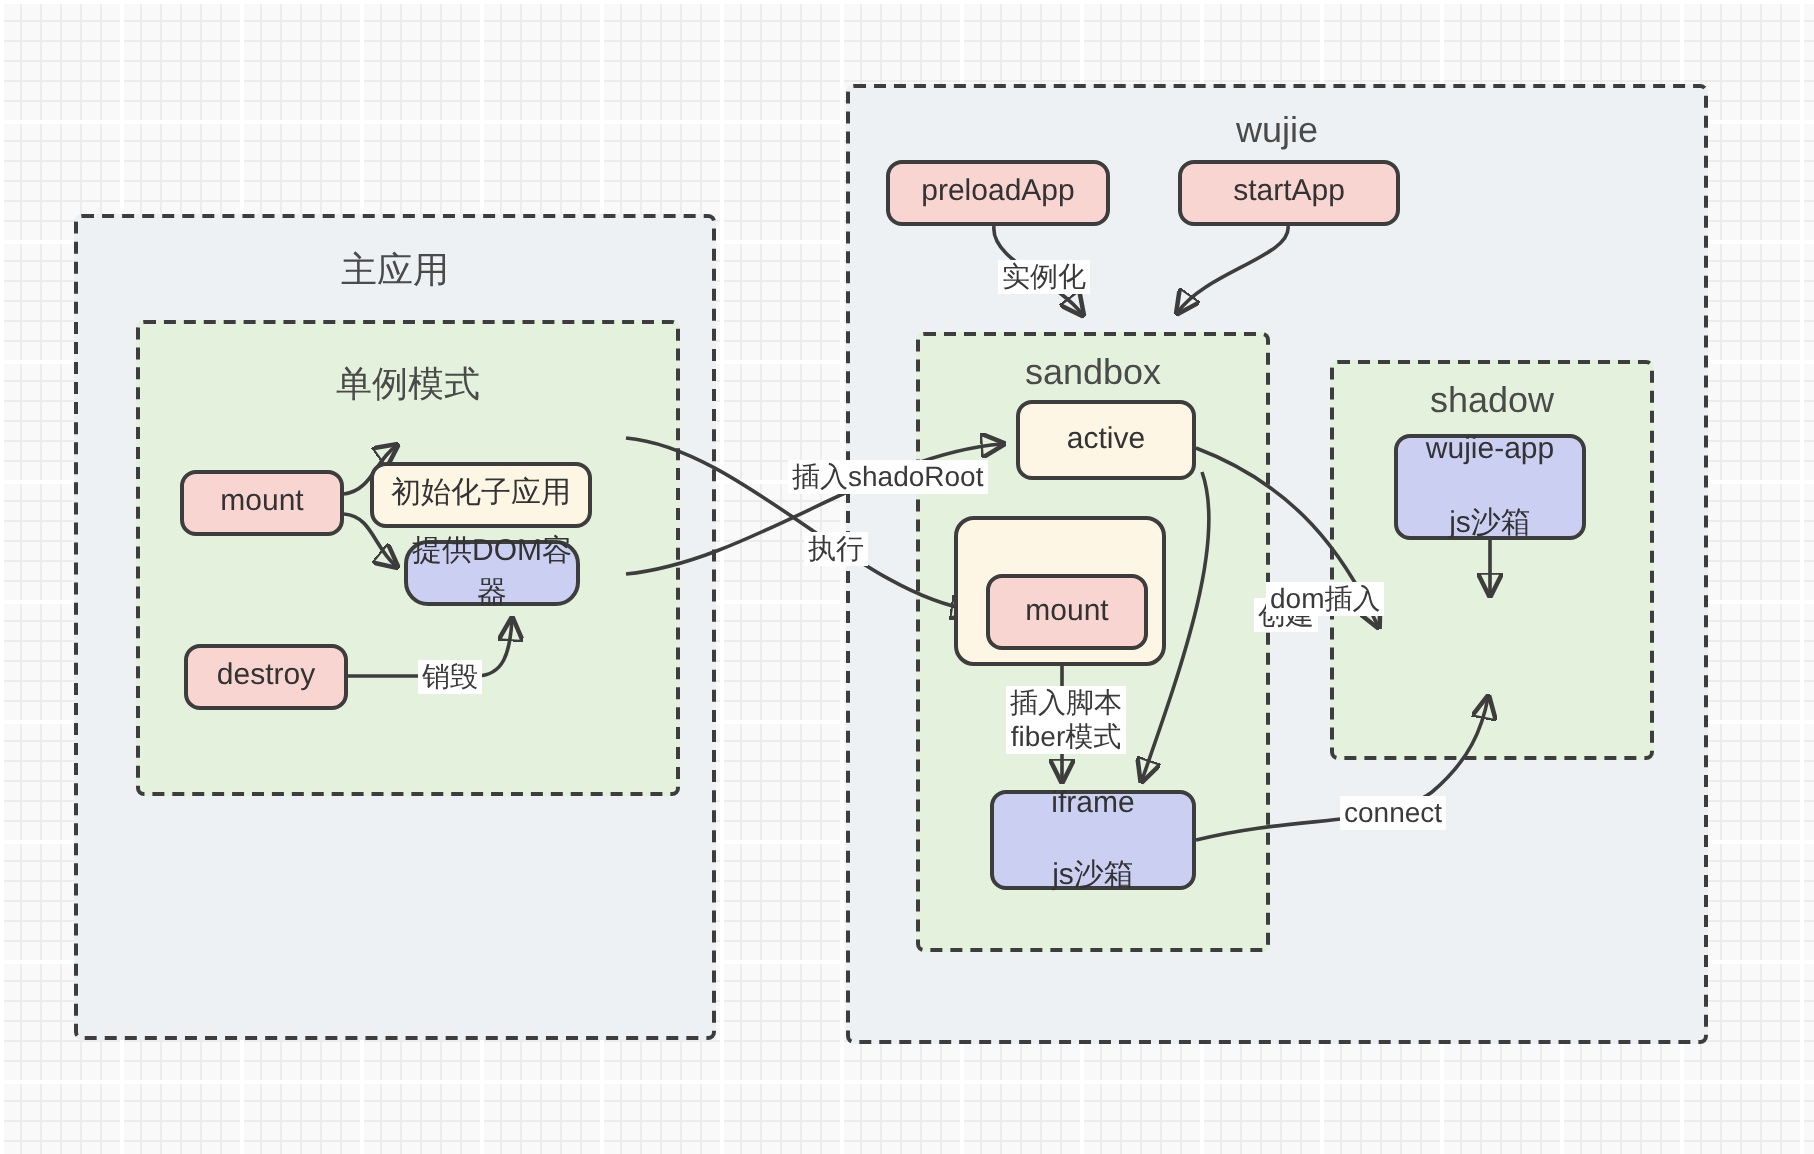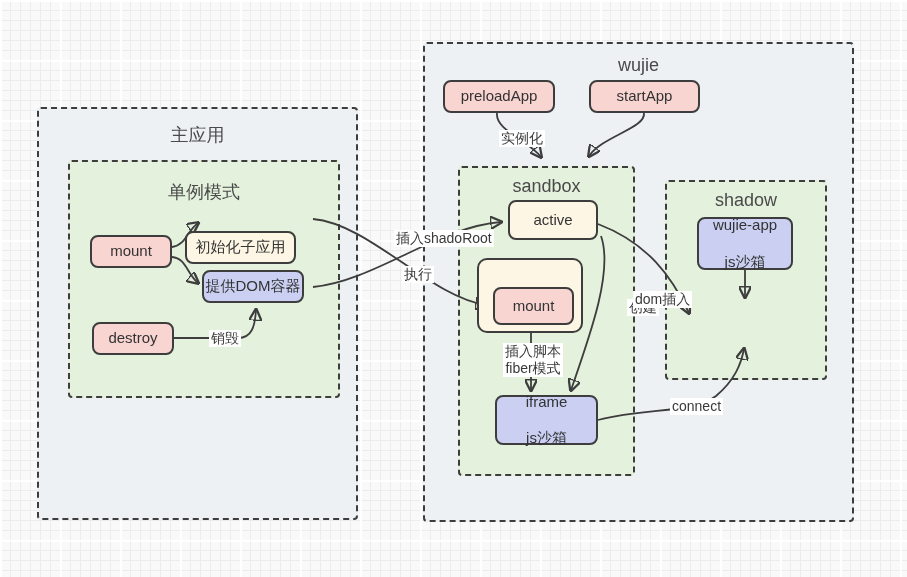--- a/index.html
+++ b/index.html
@@ -77,21 +77,21 @@
     <path d="M598,224 C648,243 672,277 689,313" marker-end="url(#arrow)"></path>
     <path d="M598,420 C650,407 692,414 716,396 C735,380 741,364 744,349" marker-end="url(#arrow)"></path>
   </svg>
 
   <div class="node pink" style="left:90px;top:235px;width:82px;height:33px;">
     <span>mount</span>
   </div>
   <div class="node cream" style="left:185px;top:203px;width:111px;height:33px;margin-top:28px;">
     <span>初始化子应用</span>
   </div>
-  <div class="node purple" style="left:202px;top:270px;width:102px;height:33px;">
+  <div class="node purple" style="left:202px;top:270px;width:88px;height:33px;border-radius:12px;">
     <span>提供DOM容器</span>
   </div>
   <div class="node pink" style="left:92px;top:322px;width:82px;height:33px;">
     <span>destroy</span>
   </div>
 
   <div class="node pink" style="left:443px;top:80px;width:112px;height:33px;">
     <span>preloadApp</span>
   </div>
   <div class="node pink" style="left:589px;top:80px;width:111px;height:33px;">

